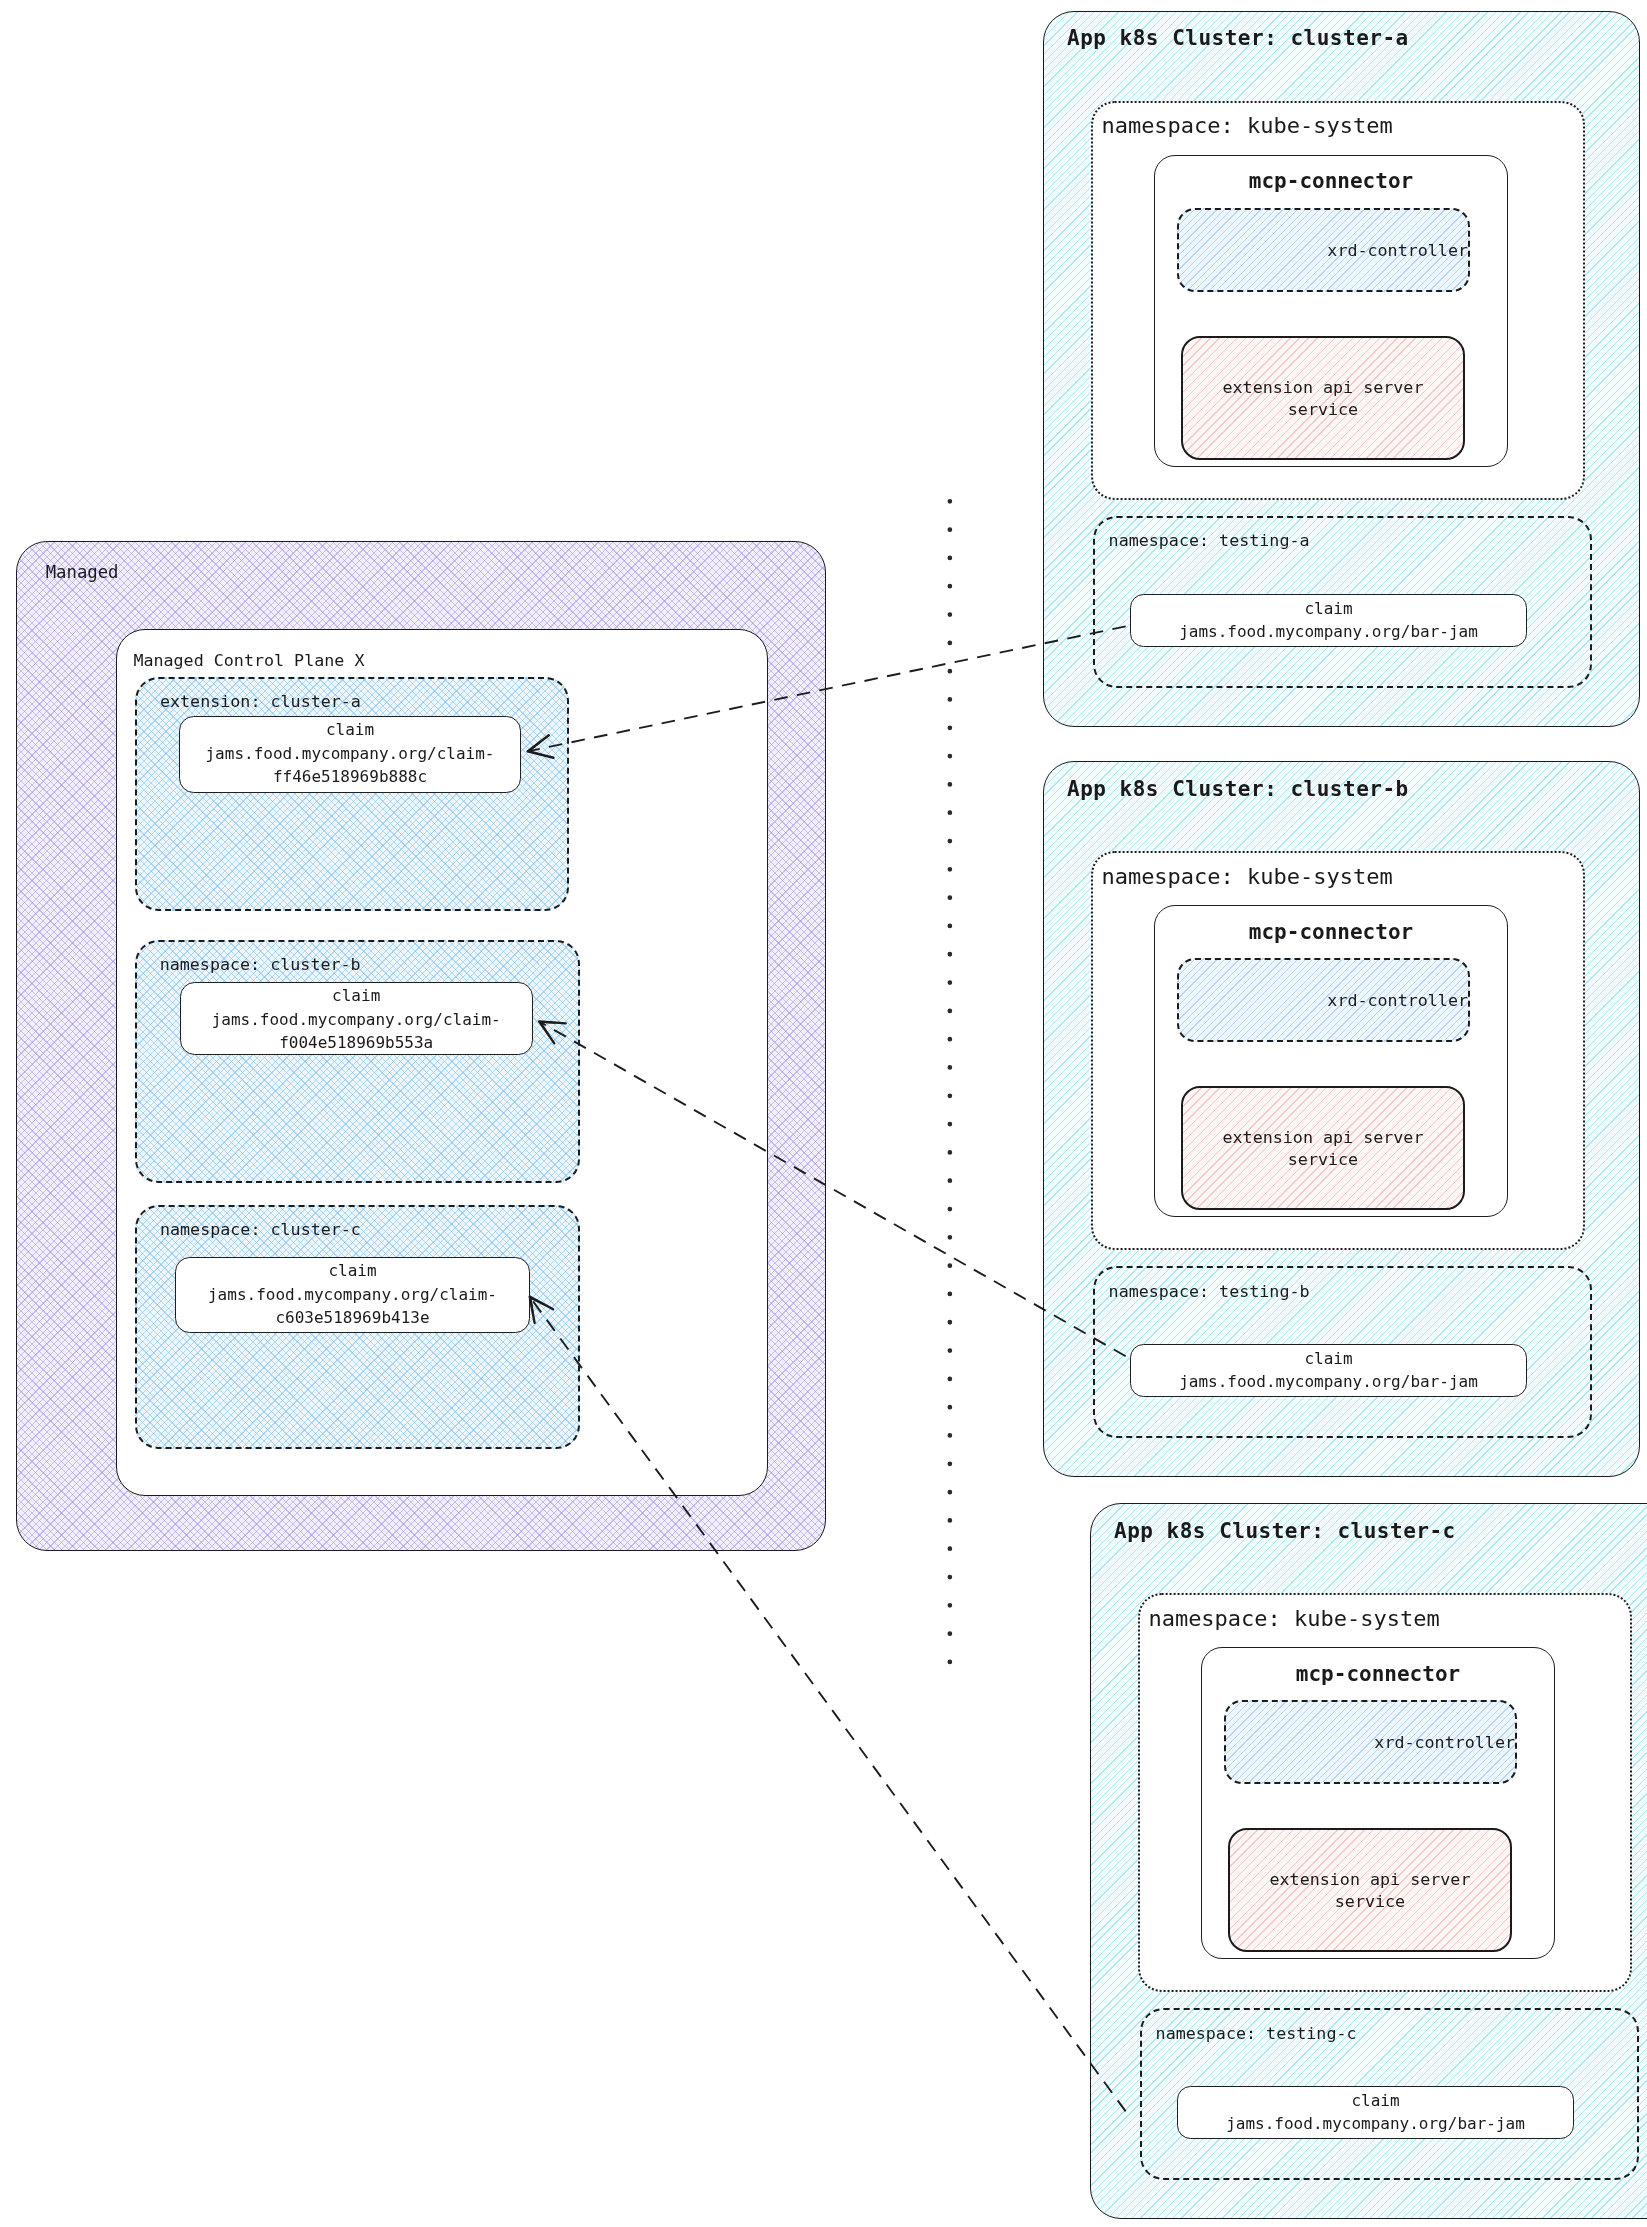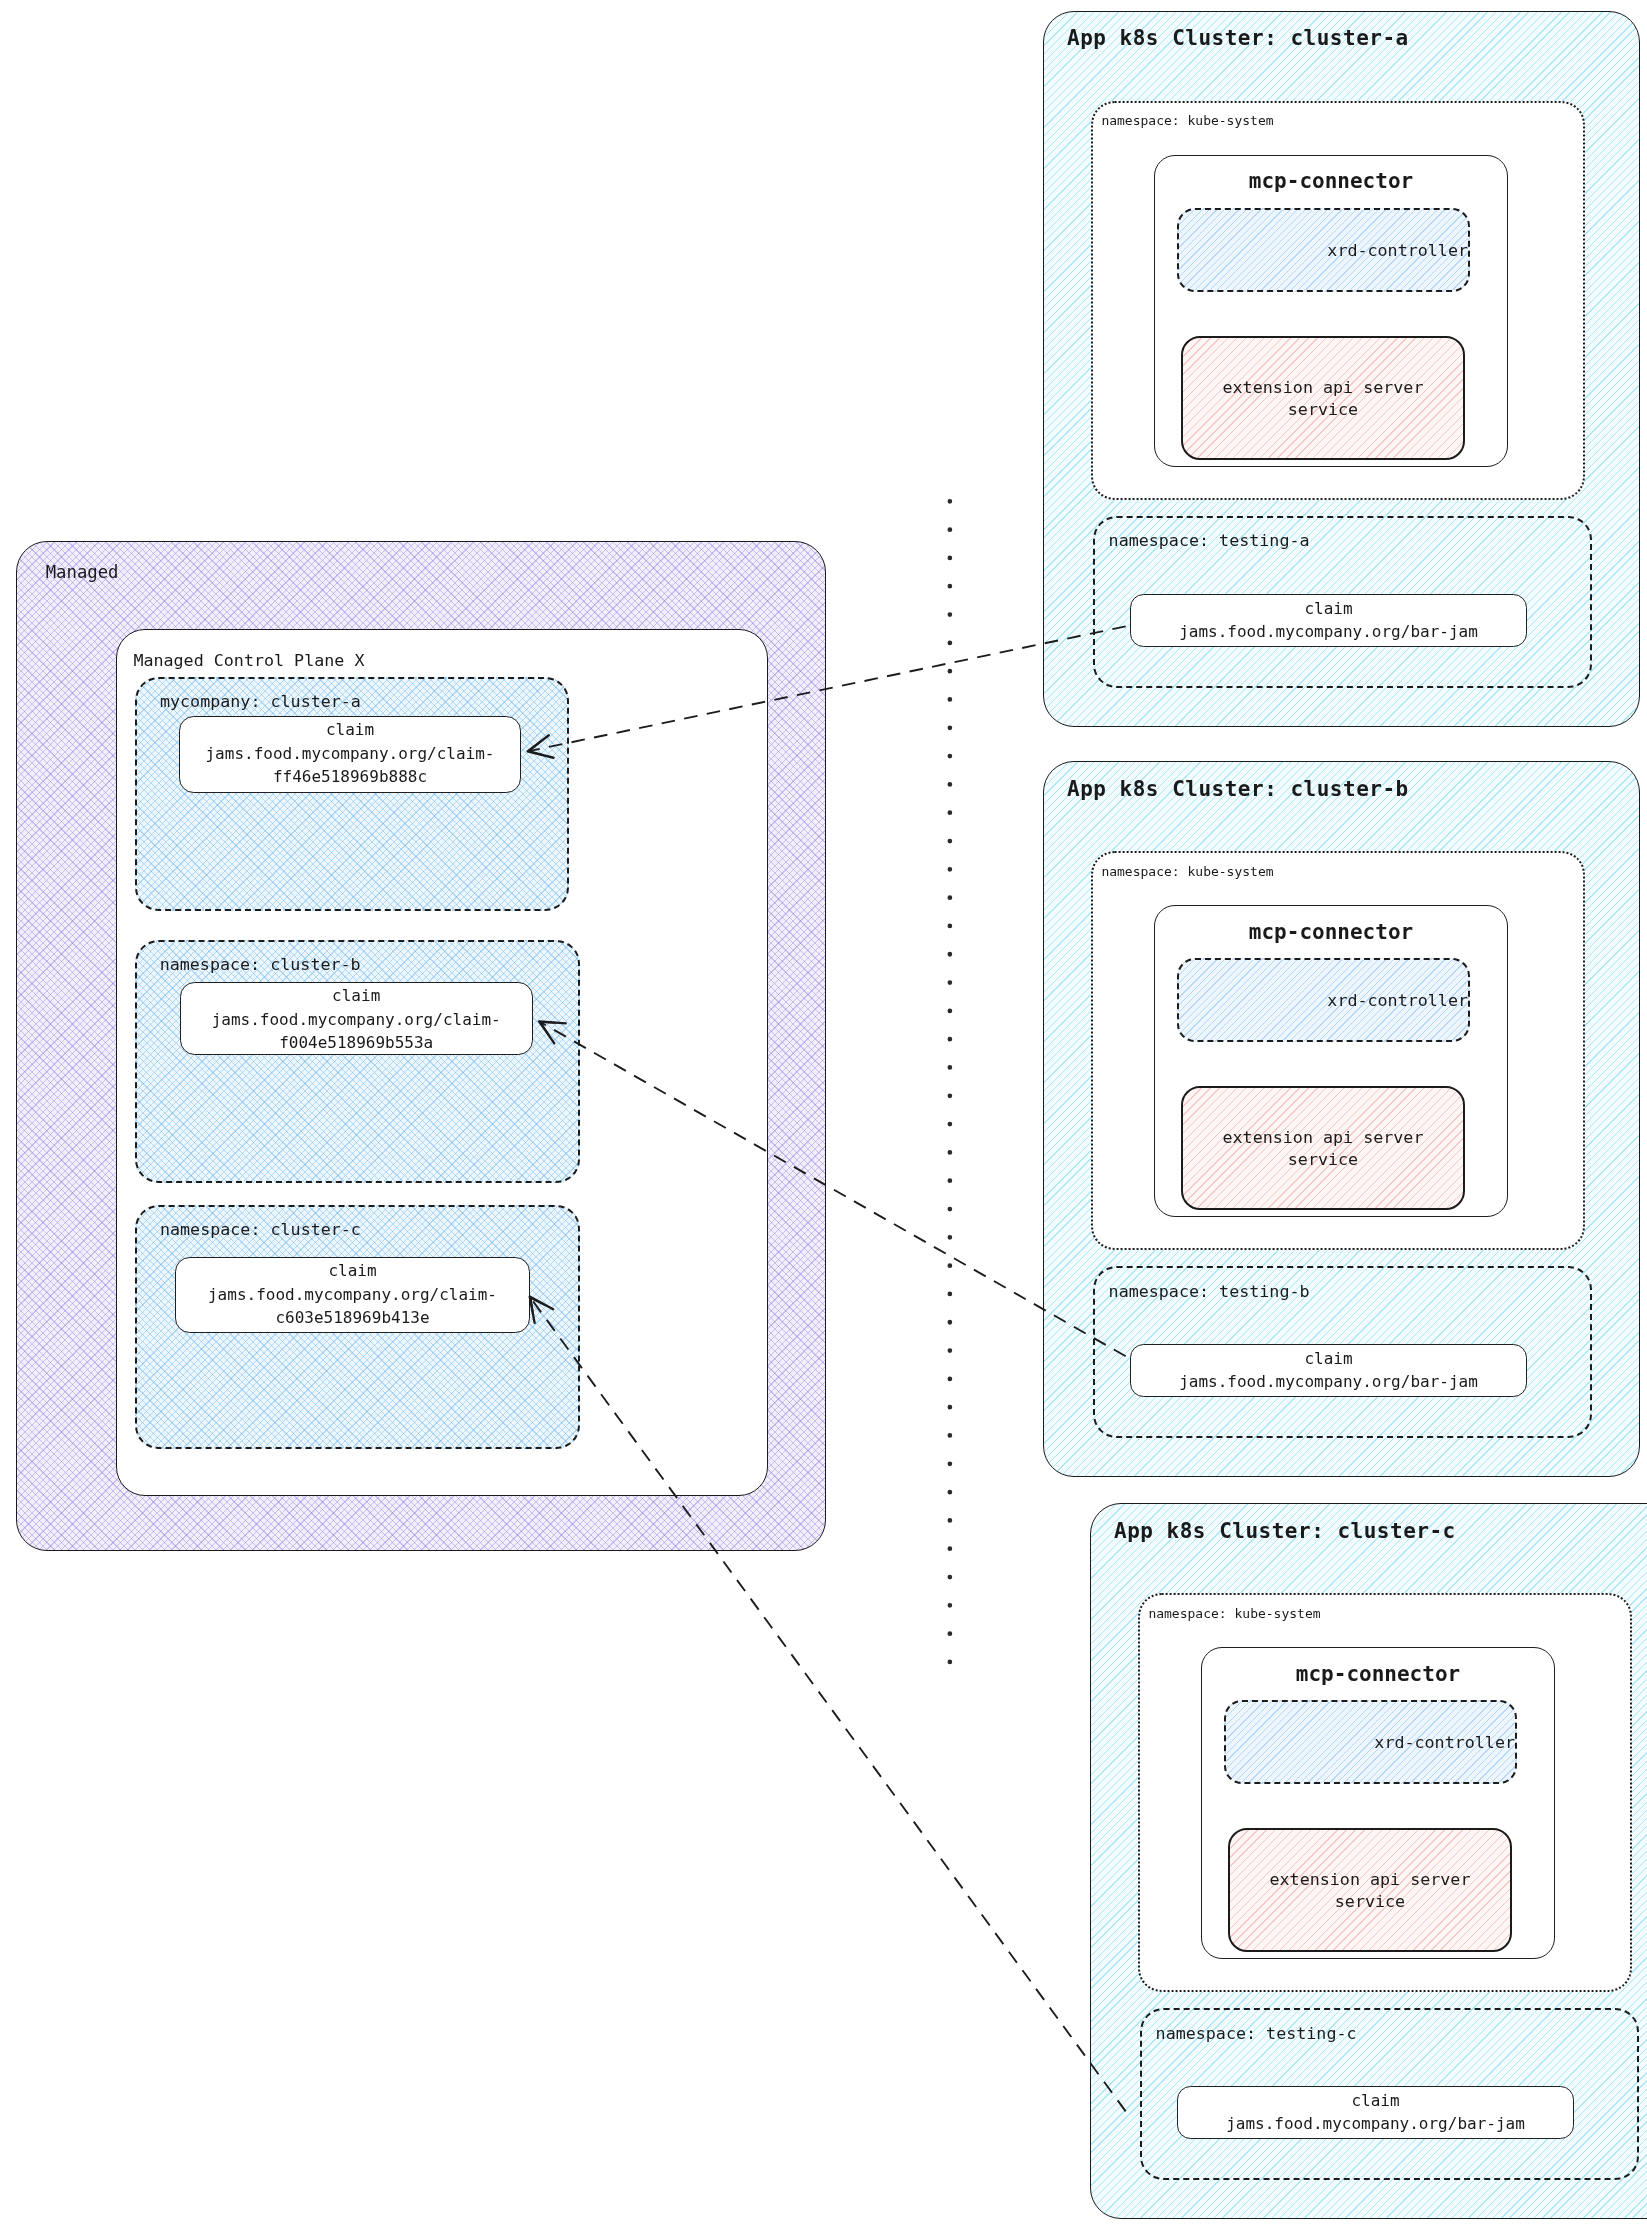--- a/index.html
+++ b/index.html
@@ -35,21 +35,21 @@
 
   .claim{background:#fff;border:1.6px solid #1f1f1f;border-radius:14.7px;text-align:center;
          font-size:16px;line-height:23.6px;padding-top:1px;}
   .claim-a{left:42px;top:37px;width:342px;height:77px;}
   .claim-b{left:43px;top:40px;width:353px;height:73px;}
   .claim-c{left:38px;top:50px;width:355px;height:76px;}
 
   .cluster{left:1043px;width:597px;height:716px;border:1.6px solid #1b1b1b;border-radius:31px;}
   .cluster-title{left:23px;top:14.7px;font-size:21px;font-weight:bold;letter-spacing:0.5px;}
   .kube{left:47px;top:89px;width:494px;height:399px;border:2.1px dotted #1b1b1b;border-radius:23.6px;background:#fff;}
-  .kube-label{left:8.4px;top:10.5px;font-size:13px;}
+  .kube-label{left:8.4px;top:10.5px;font-size:22px;}
   .mcpc{left:61px;top:52px;width:354px;height:312px;border:1.6px solid #1f1f1f;border-radius:21px;background:#fff;}
   .mcpc-title{left:0;top:13.6px;width:100%;text-align:center;font-size:21px;font-weight:bold;}
   .xrd{left:22px;top:52px;width:293px;height:84px;border:2.1px dashed #1b1b1b;border-radius:18px;
        display:flex;align-items:center;justify-content:flex-end;font-size:16.7px;}
   .ext{left:26px;top:180px;width:284px;height:124px;border:2.6px solid #1b1b1b;border-radius:19px;
        display:flex;flex-direction:column;align-items:center;justify-content:center;font-size:16.7px;line-height:22px;}
   .testing{left:49px;top:504px;width:499px;height:172px;border:2.1px dashed #1b1b1b;border-radius:23.6px;}
   .testing-label{left:13.6px;top:12.6px;font-size:16.7px;}
   .tclaim{left:35px;top:76px;width:397px;height:53px;background:#fff;border:1.6px solid #1f1f1f;border-radius:13.6px;
           text-align:center;font-size:16px;line-height:23px;padding-top:2.1px;}
@@ -61,21 +61,21 @@
 
 <div class="canvas">
 
   <div class="abs spaces hx-purple">
     <div class="abs spaces-label">Managed</div>
 
     <div class="abs mcpx">
       <div class="abs mcpx-label">Managed Control Plane X</div>
 
       <div class="abs ns ns-a hx-blue">
-        <div class="abs ns-label">mycompany: cluster-a</div>
+        <div class="abs ns-label">extension: cluster-a</div>
         <div class="abs claim claim-a">
           <div>claim</div>
           <div>jams.food.mycompany.org/claim-</div>
           <div>ff46e518969b888c</div>
         </div>
       </div>
 
       <div class="abs ns ns-b hx-blue">
         <div class="abs ns-label">namespace: cluster-b</div>
         <div class="abs claim claim-b">

